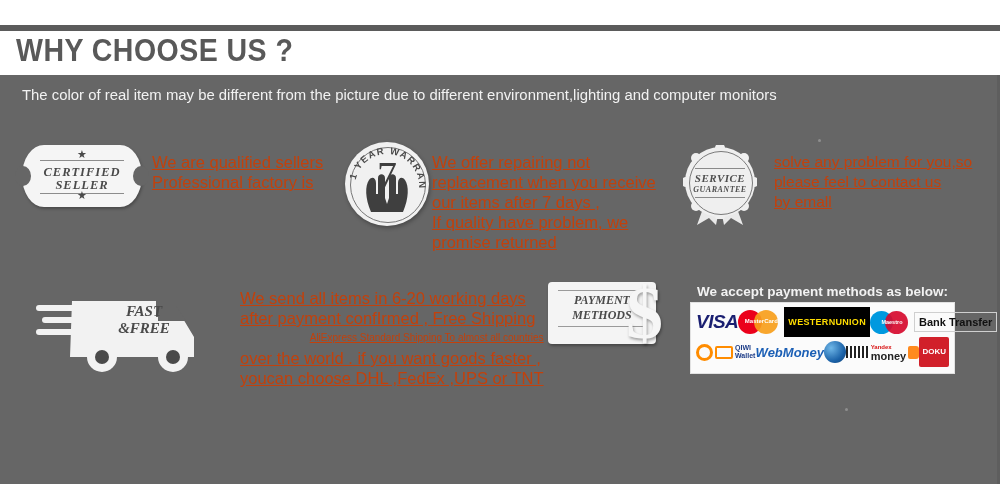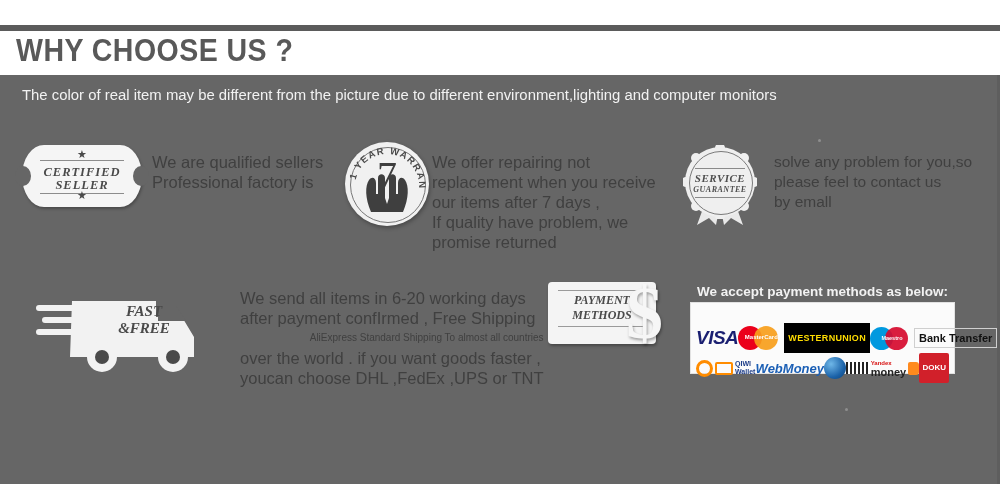--- a/index.html
+++ b/index.html
@@ -30,21 +30,21 @@
   }
   .subtitle{
     position:absolute;left:22px;top:86px;
     font-size:15.5px;color:#f2f2f2;white-space:nowrap;
     transform:scaleX(0.96);transform-origin:left center;
   }
 
   
   .feat{position:absolute;}
   .feat .txt{
-    color:#404040;font-size:16.5px;line-height:20px;white-space:nowrap;
+    color:#c2410c;font-size:16.5px;line-height:20px;white-space:nowrap;text-decoration:underline;
   }
   .feat .txt .sm{font-size:10px;text-align:right;}
 
   
   .cert-wrap{position:absolute;left:22px;top:145px;width:120px;height:62px;}
   .cert-plate{
     position:absolute;left:0;top:0;width:120px;height:62px;background:#f5f5f5;
     border-radius:22px/31px;
     box-shadow:1px 2px 3px rgba(0,0,0,.28);
   }
@@ -121,21 +121,21 @@
   }
 
   
   .pay-head{
     position:absolute;left:697px;top:284px;color:#f2f2f2;
     font-size:13.5px;font-weight:bold;white-space:nowrap;
   }
   .pay-panel{
     position:absolute;left:690px;top:302px;width:265px;height:72px;
     background:#fbfbfb;border:1px solid #e2e2e2;box-sizing:border-box;
-    padding:20px 3px;
+    padding:4px 3px;
   }
   .pay-row{display:flex;align-items:center;justify-content:space-between;height:30px;padding:0 2px;}
   .logo{display:flex;align-items:center;justify-content:center;height:26px;}
 
   .l-visa{color:#1a1f71;font-weight:bold;font-style:italic;font-size:19px;letter-spacing:-.5px;}
   .l-mc{position:relative;width:46px;height:24px;}
   .l-mc i{position:absolute;top:0;width:24px;height:24px;border-radius:50%;display:block;}
   .l-mc i.a{left:0;background:#eb001b;}
   .l-mc i.b{left:16px;background:#f79e1b;opacity:.92;}
   .l-mc b{

